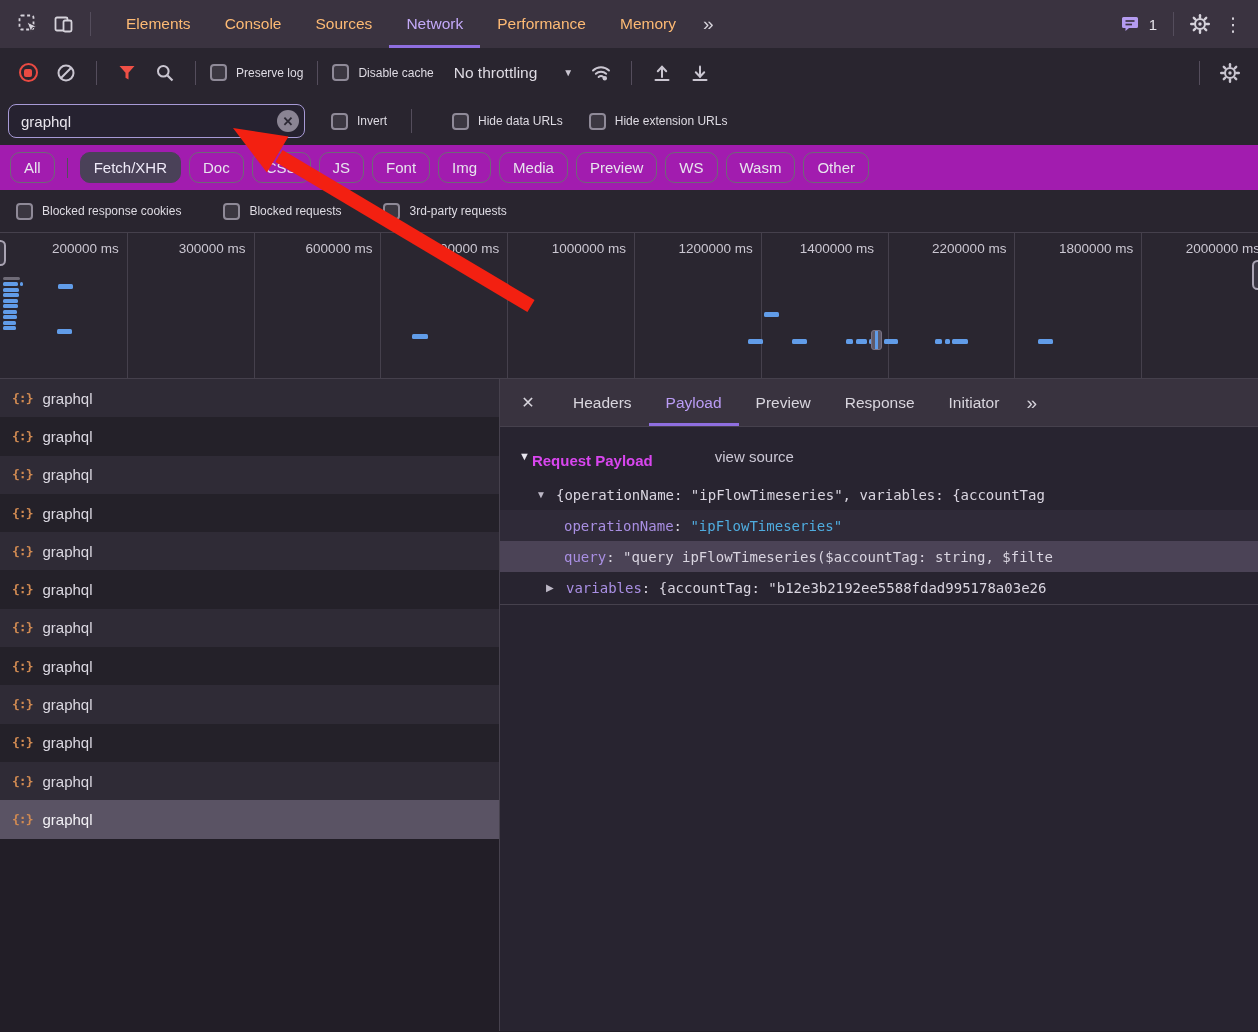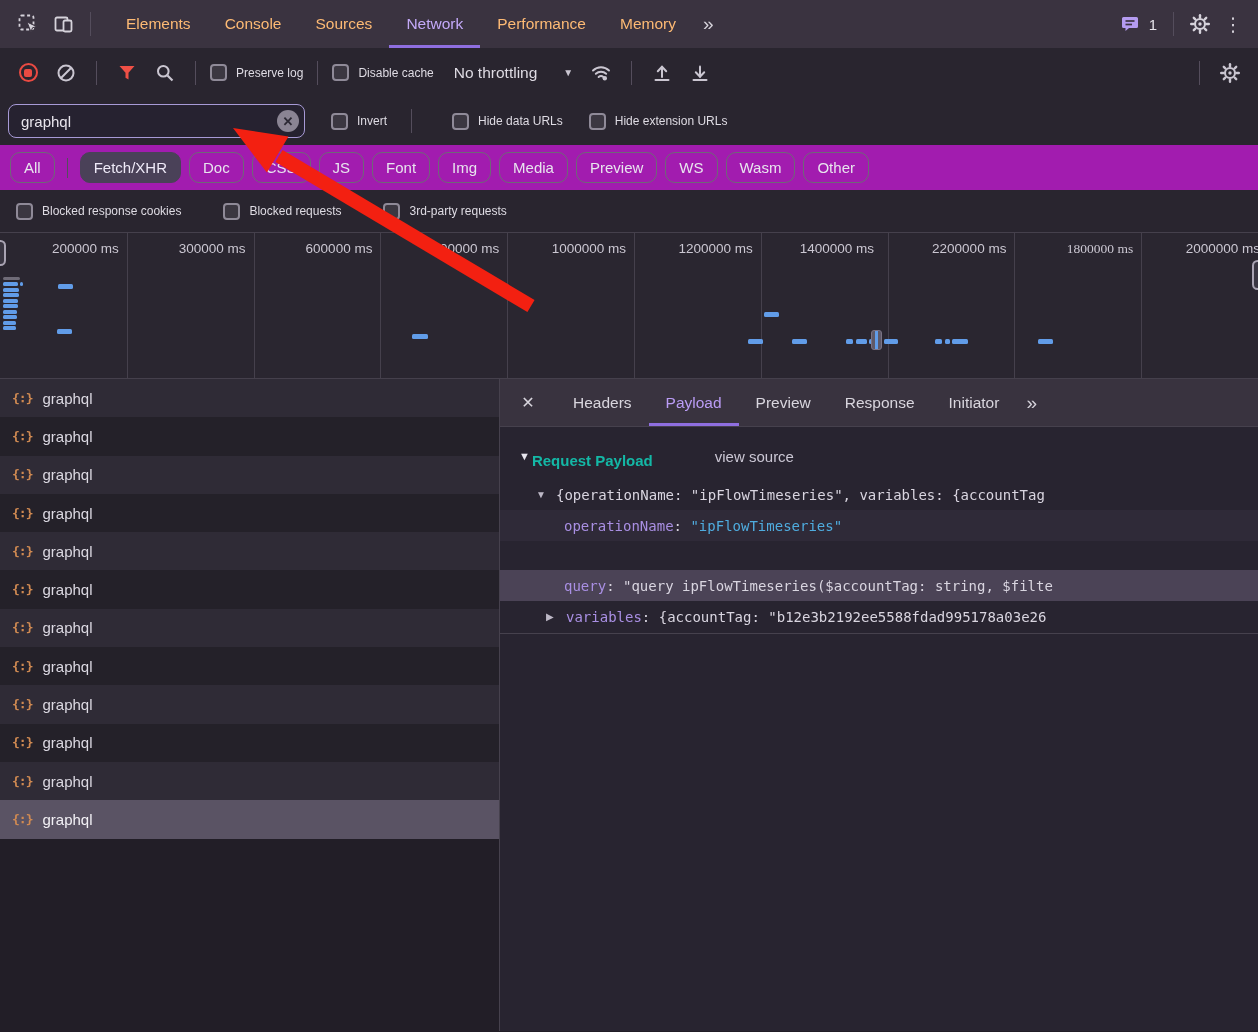--- a/index.html
+++ b/index.html
@@ -99,30 +99,30 @@
 
   .details{ flex:1; background:#282430; display:flex; flex-direction:column; overflow:hidden; }
   .det-tabbar{ height:48px; background:#39333f; border-bottom:1px solid #46414d; display:flex; align-items:stretch; flex:0 0 auto; }
   .det-close{ width:56px; display:flex; align-items:center; justify-content:center; color:#d7d4dc; font-size:16px; }
   .det-tab{ display:flex; align-items:center; padding:0 17px; font-size:15.5px; color:#d9d6de; }
   .det-tab.active{ color:#ba9cf5; box-shadow:inset 0 -3px 0 #8f6fe0; }
   .det-more{ display:flex; align-items:center; padding:0 10px; font-size:19px; color:#d6d3db; }
 
   .p-head{ display:flex; align-items:center; height:30px; margin-top:14px; padding-left:19px; }
   .p-head .tri{ font-size:11px; color:#e8e6ee; margin-right:2px; }
-  .p-title{ font-size:15px; font-weight:bold; color:#14b8a6;margin-top:8px; }
+  .p-title{ font-size:15px; font-weight:bold; color:#d946ef;margin-top:8px; }
   .view-source{ margin-left:62px; font-size:15px; color:#cbc7d4; }
 
   .p-tree{ margin-top:8px; border-bottom:1px solid #46414d; padding-bottom:1px; }
   .p-row{ height:31px; display:flex; align-items:center; font-family:"DejaVu Sans Mono", monospace; font-size:14px; white-space:pre; overflow:hidden; }
   .p-row.lvl0{ padding-left:36px; }
   .p-row.lvl1{ padding-left:64px;text-align:right; }
   .p-row.lvl2{ padding-left:46px; }
   .p-row.stripe{ background:#2f2a38; }
-  .p-row.selected{ background:#4b4356;margin-top:29px; }
+  .p-row.selected{ background:#4b4356; }
   .tree-arrow{ width:20px; font-size:10px; color:#bdb8c6; flex:0 0 auto; font-family:"Liberation Sans", sans-serif; }
   .seg-plain{ color:#d9d5e0; }
   .seg-key{ color:#a98fe3; }
   .seg-str{ color:#4facdf; }
 
   
   .arrow-overlay{ position:absolute; left:0; top:0; width:1258px; height:1032px; pointer-events:none; z-index:50; }
 </style>
 </head>
 <body>
@@ -322,21 +322,21 @@
     <div class="tl-label" style="left: 357.2px;">800000 ms</div>
     <div class="tl-line" style="left: 634px;"></div>
     <div class="tl-label" style="left: 484px;">1000000 ms</div>
     <div class="tl-line" style="left: 760.8px;"></div>
     <div class="tl-label" style="left: 610.8px;">1200000 ms</div>
     <div class="tl-line" style="left: 887.6px;"></div>
     <div class="tl-label" style="left: 732px;">1400000 ms</div>
     <div class="tl-line" style="left: 1014.4px;"></div>
     <div class="tl-label" style="left: 864.4px;">2200000 ms</div>
     <div class="tl-line" style="left: 1141.2px;"></div>
-    <div class="tl-label" style="left: 991.2px; font-family: Liberation Serif, serif;">1800000 ms</div>
+    <div class="tl-label" style="left: 991.2px;">1800000 ms</div>
     <div class="tl-label" style="left: 1118px;">2000000 ms</div>
     <div class="tl-bar" style="left: 3px; top: 44px; width: 17px; height: 3px; background: rgb(111, 107, 119);"></div>
     <div class="tl-bar" style="left: 3px; top: 49px; width: 15px; height: 4px;"></div>
     <div class="tl-bar" style="left: 3px; top: 55px; width: 16px; height: 4px;"></div>
     <div class="tl-bar" style="left: 3px; top: 60px; width: 16px; height: 4px;"></div>
     <div class="tl-bar" style="left: 3px; top: 66px; width: 15px; height: 4px;"></div>
     <div class="tl-bar" style="left: 3px; top: 71px; width: 15px; height: 4px;"></div>
     <div class="tl-bar" style="left: 3px; top: 77px; width: 14px; height: 4px;"></div>
     <div class="tl-bar" style="left: 3px; top: 82px; width: 14px; height: 4px;"></div>
     <div class="tl-bar" style="left: 3px; top: 88px; width: 13px; height: 4px;"></div>

